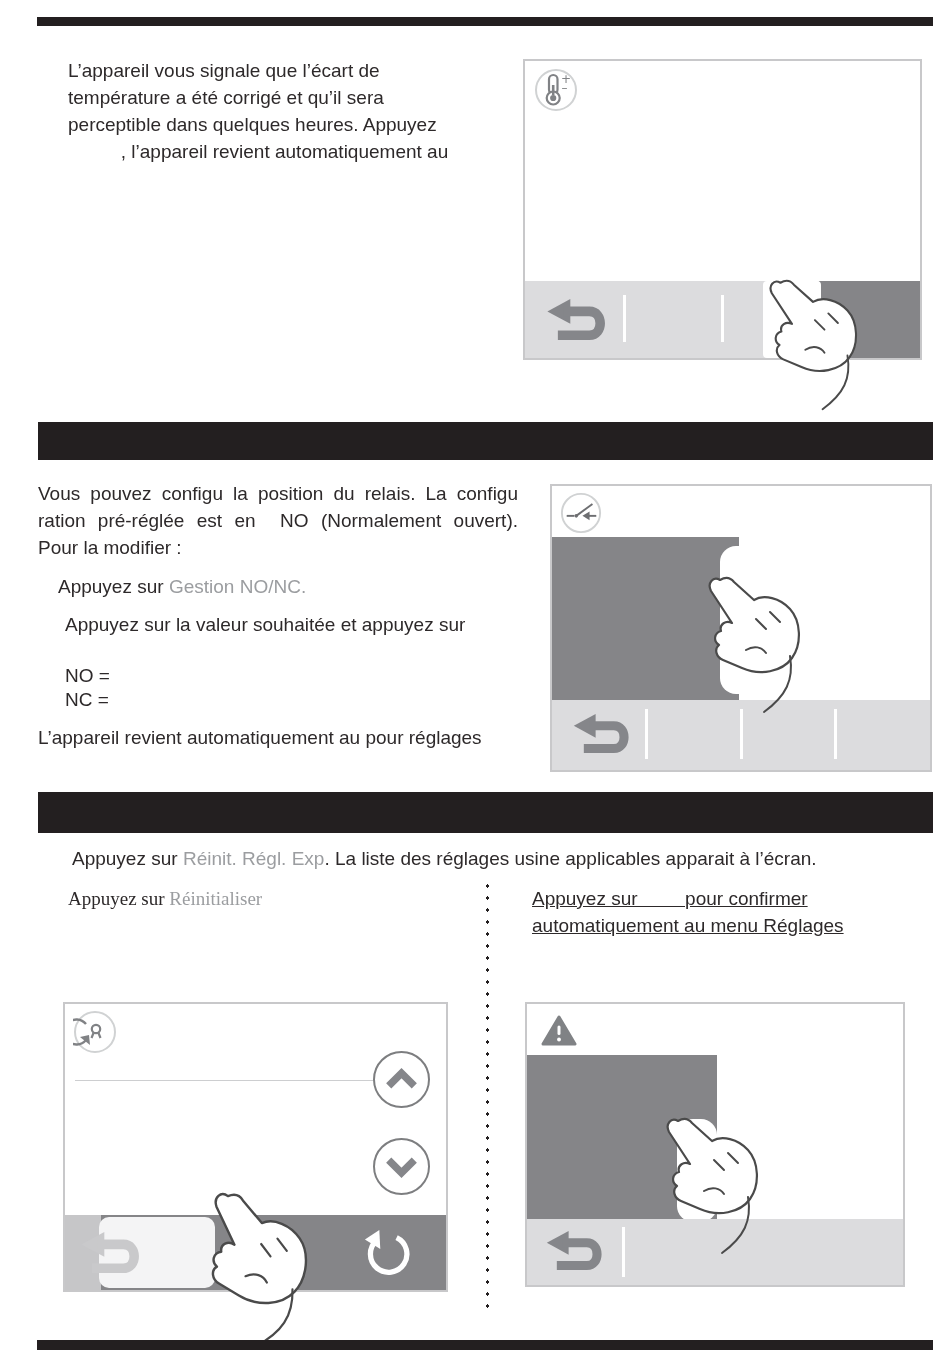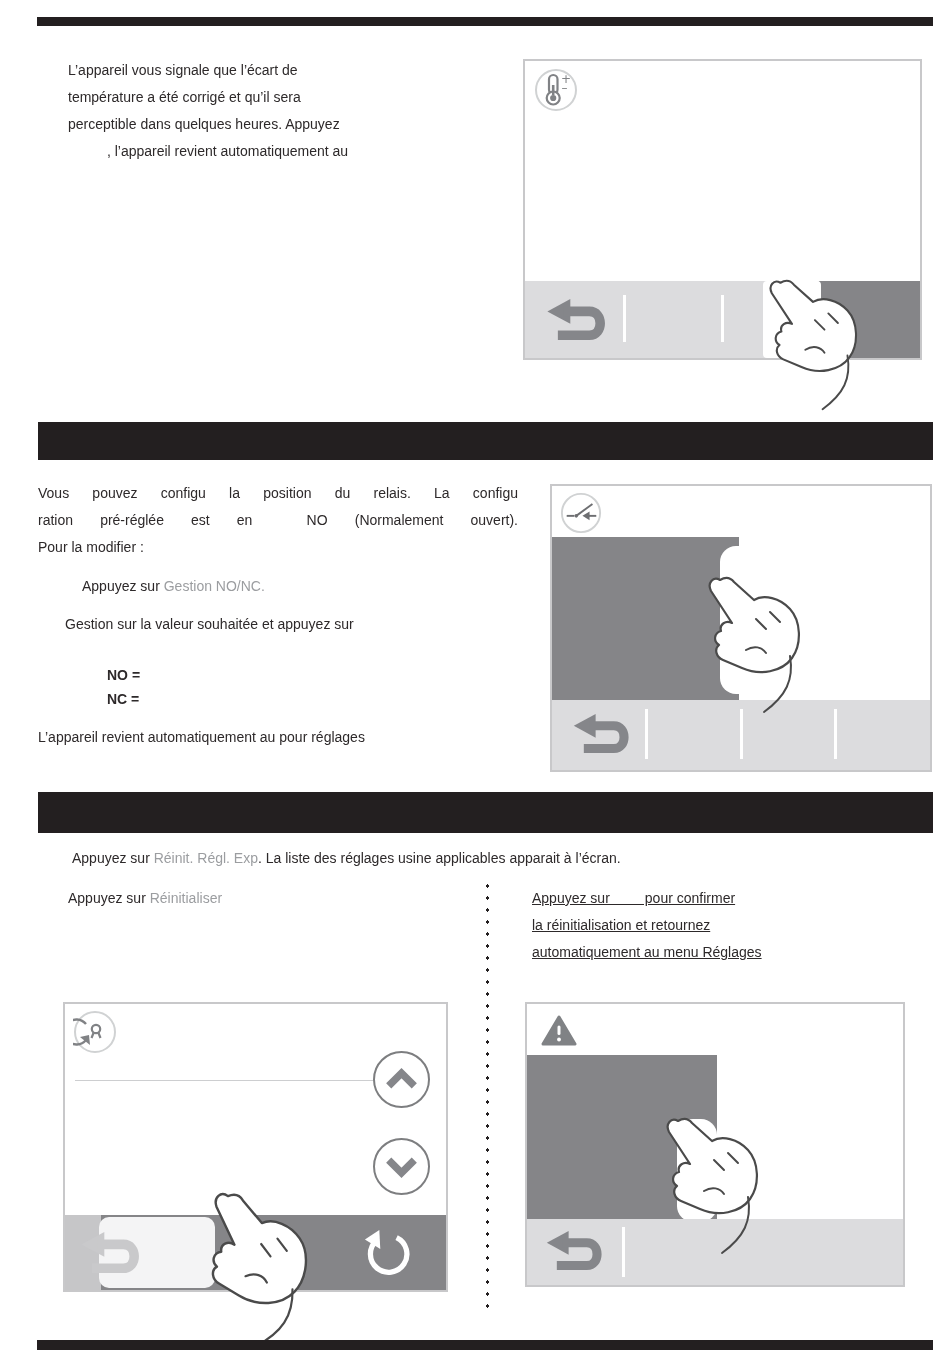--- a/index.html
+++ b/index.html
@@ -1,21 +1,21 @@
 <!DOCTYPE html>
 <html><head>
 <meta charset="utf-8">
 <style>
   html,body{margin:0;padding:0;background:#fff;}
   body{width:950px;height:1365px;position:relative;overflow:hidden;
        font-family:"Liberation Sans",sans-serif;color:#2d292a;}
   .abs{position:absolute;}
-  .t{font-size:14px;line-height:27px;}
+  .t{font-size:19px;line-height:27px;}
   .muted{color:#9b9da0;}
-  .b{font-weight:bold;margin-left:42px;}
+  .b{font-weight:normal;}
   .rule{background:#231f20;}
   .just{text-align:justify;text-align-last:justify;}
   .screen{position:absolute;background:#fff;border:2px solid #c8c8ca;box-sizing:border-box;}
   .bar-light{position:absolute;left:0;right:0;background:#dcdcde;}
   .bar-dark{position:absolute;left:0;right:0;background:#858588;}
   .vdiv{position:absolute;width:3px;background:#fff;}
   .sel{position:absolute;background:#858588;}
   .halo{position:absolute;background:#fff;border-radius:10px;}
   .icon-ring{position:absolute;}
   .hand{position:absolute;overflow:visible;}
@@ -82,24 +82,24 @@
     </svg>
 </div>
 
 <div class="abs rule" style="left:38px;top:422px;width:895px;height:38px;"></div>
 
 <div class="abs t" style="left:38px;top:480px;width:480px;">
   <div class="just">Vous pouvez configu la position du relais. La configu</div>
   <div class="just">ration pré-réglée est en &nbsp;NO (Normalement ouvert).</div>
   <div>Pour la modifier :</div>
 </div>
-<div class="abs t" style="left:82px;top:573px;text-align:right;">
+<div class="abs t" style="left:58px;top:573px;text-align:right;">
   <span>Appuyez sur </span><span class="muted">Gestion NO/NC.</span>
 </div>
-<div class="abs t" style="left:65px;top:611px;">Gestion sur la valeur souhaitée et appuyez sur</div>
+<div class="abs t" style="left:65px;top:611px;">Appuyez sur la valeur souhaitée et appuyez sur</div>
 <div class="abs t b" style="left:65px;top:662px;">NO =</div>
 <div class="abs t b" style="left:65px;top:686px;">NC =</div>
 <div class="abs t" style="left:38px;top:724px;">L’appareil revient automatiquement au pour réglages</div>
 
 <div class="screen" style="left:550px;top:484px;width:382px;height:288px;">
 
   <svg class="icon-ring" style="left:8px;top:6px;" width="42" height="42" viewBox="0 0 44 44">
     <circle cx="22" cy="22" r="20" fill="#fff" stroke="#d0d2d3" stroke-width="2"></circle>
     <line x1="7" y1="25" x2="15" y2="25" stroke="#6d6e71" stroke-width="2"></line>
     <circle cx="17" cy="25" r="1.9" fill="#6d6e71"></circle>
@@ -123,26 +123,25 @@
   <svg class="hand" style="left:152px;top:88px;" width="100" height="142" viewBox="0 0 100 142">
       <use href="#sym-hand"></use>
     </svg>
 </div>
 
 <div class="abs rule" style="left:38px;top:792px;width:895px;height:41px;"></div>
 
 <div class="abs t" style="left:72px;top:845px;width:860px;">
   <span>Appuyez sur </span><span class="muted">Réinit. Régl. Exp</span><span>. La liste des réglages usine applicables apparait à l’écran.</span>
 </div>
-<div class="abs t" style="left:68px;top:885px;">
+<div class="abs t" style="left:68px;top:885px;font-family:Liberation Serif, serif;">
   <span>Appuyez sur </span><span class="muted">Réinitialiser</span>
 </div>
 <div class="abs t" style="left:532px;top:885px;width:390px;text-decoration:underline;">
   <div>Appuyez sur &nbsp;&nbsp;&nbsp;&nbsp;&nbsp;&nbsp;&nbsp; pour confirmer</div>
-  <div>la réinitialisation et retournez</div>
   <div>automatiquement au menu Réglages</div>
 </div>
 
 <div class="dotted" style="left:486px;top:880px;height:430px;"></div>
 
 <div class="screen" style="left:63px;top:1002px;width:385px;height:290px;">
 
   <svg class="icon-ring" style="left:8px;top:6px;" width="44" height="44" viewBox="0 0 44 44">
     <circle cx="22" cy="22" r="20" fill="#fff" stroke="#d0d2d3" stroke-width="2"></circle>
     <path d="M13,30 A12.5,12.5 0 1 1 13,14" fill="none" stroke="#808285" stroke-width="2.4"></path>

